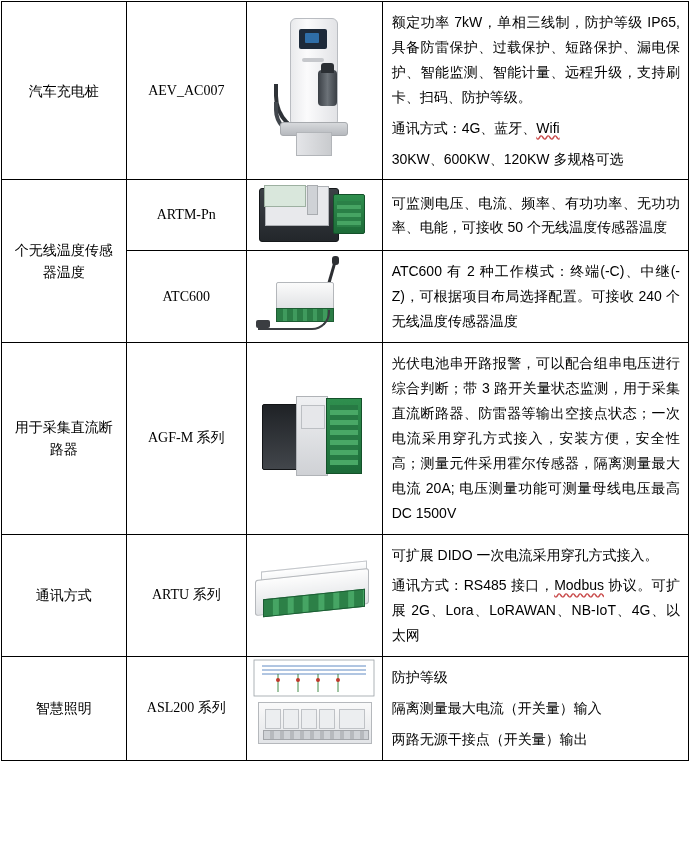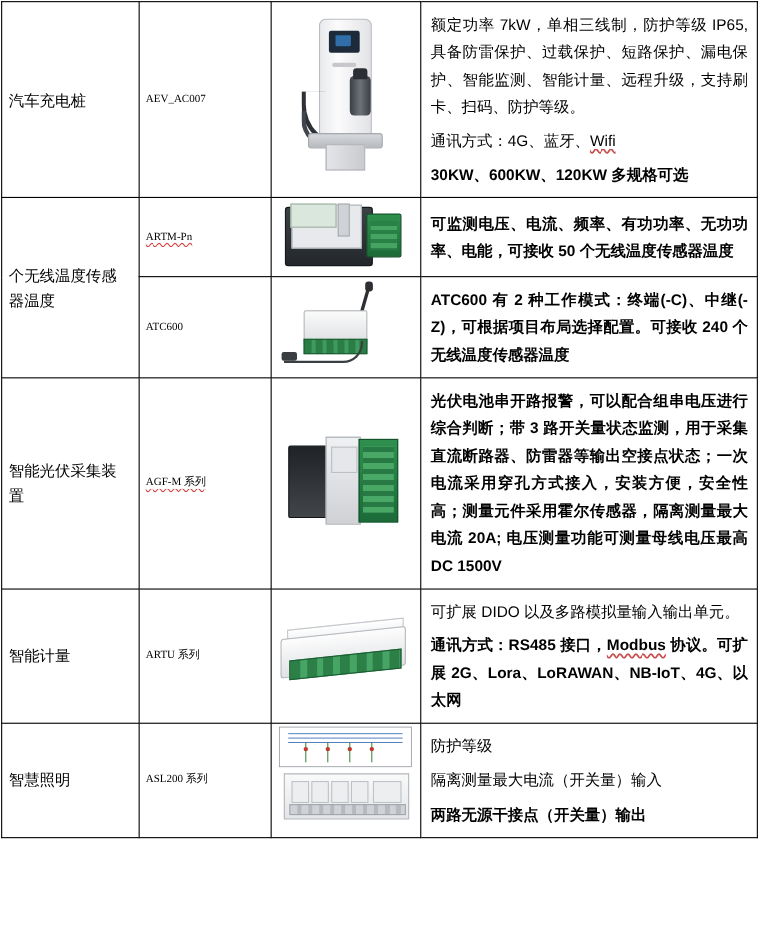--- a/index.html
+++ b/index.html
@@ -31,44 +31,44 @@
     vertical-align: middle;
     padding: 0;
     background: #ffffff;
   }
   .col-cat { width: 124px; }
   .col-model { width: 120px; }
   .col-img { width: 135px; }
   .col-desc { width: 305px; }
 
   .cat-text, .model-text {
+    text-align: center;
     font-size: 14px;
     line-height: 1.6;
     padding: 4px 6px;
     font-family: "Liberation Sans", sans-serif;
   }
   .model-text {
     font-family: "Liberation Serif", serif;
-    font-size: 10px;
+    font-size: 14px;
   }
   .model-text.underline-red {
-    text-decoration: underline;
     text-decoration-color: #d04545;
     text-decoration-style: wavy;
     text-underline-offset: 2px;
   }
   .desc {
     font-size: 14px;
     line-height: 1.78;
     padding: 8px 8px 8px 9px;
     text-align: justify;
     font-family: "Liberation Sans", sans-serif;
   }
   .desc p { margin: 0 0 6px 0; }
-  .desc p:last-child { margin-bottom: 0; font-weight: bold; }
+  .desc p:last-child { margin-bottom: 0; }
   .wavy {
     text-decoration: underline;
     text-decoration-color: #c94b4b;
     text-decoration-style: wavy;
     text-underline-offset: 2px;
   }
   .imgcell {
     text-align: center;
     padding: 6px 2px;
   }
@@ -391,21 +391,21 @@
         </td>
         <td>
           <div class="desc">
             <p>ATC600 有 2 种工作模式：终端(-C)、中继(-Z)，可根据项目布局选择配置。可接收 240 个无线温度传感器温度</p>
           </div>
         </td>
       </tr>
 
       <tr>
         <td>
-          <div class="cat-text">智能光伏采集装置</div>
+          <div class="cat-text">用于采集直流断路器</div>
         </td>
         <td>
           <div class="model-text underline-red">AGF-M 系列</div>
         </td>
         <td class="imgcell">
           <div class="imgbox">
             <div class="agf">
               <div class="left"></div>
               <div class="mid"></div>
               <div class="right"></div>
@@ -414,37 +414,37 @@
         </td>
         <td>
           <div class="desc">
             <p>光伏电池串开路报警，可以配合组串电压进行综合判断；带 3 路开关量状态监测，用于采集直流断路器、防雷器等输出空接点状态；一次电流采用穿孔方式接入，安装方便，安全性高；测量元件采用霍尔传感器，隔离测量最大电流 20A; 电压测量功能可测量母线电压最高 DC 1500V</p>
           </div>
         </td>
       </tr>
 
       <tr>
         <td>
-          <div class="cat-text">智能计量</div>
+          <div class="cat-text">通讯方式</div>
         </td>
         <td>
           <div class="model-text">ARTU 系列</div>
         </td>
         <td class="imgcell">
           <div class="imgbox">
             <div class="artu">
               <div class="top"></div>
               <div class="shell"></div>
               <div class="terms"></div>
             </div>
           </div>
         </td>
         <td>
           <div class="desc">
-            <p>可扩展 DIDO 以及多路模拟量输入输出单元。</p>
+            <p>可扩展 DIDO 一次电流采用穿孔方式接入。</p>
             <p>通讯方式：RS485 接口，<span class="wavy">Modbus</span> 协议。可扩展 2G、Lora、LoRAWAN、NB-IoT、4G、以太网</p>
           </div>
         </td>
       </tr>
 
       <tr>
         <td>
           <div class="cat-text">智慧照明</div>
         </td>
         <td>

